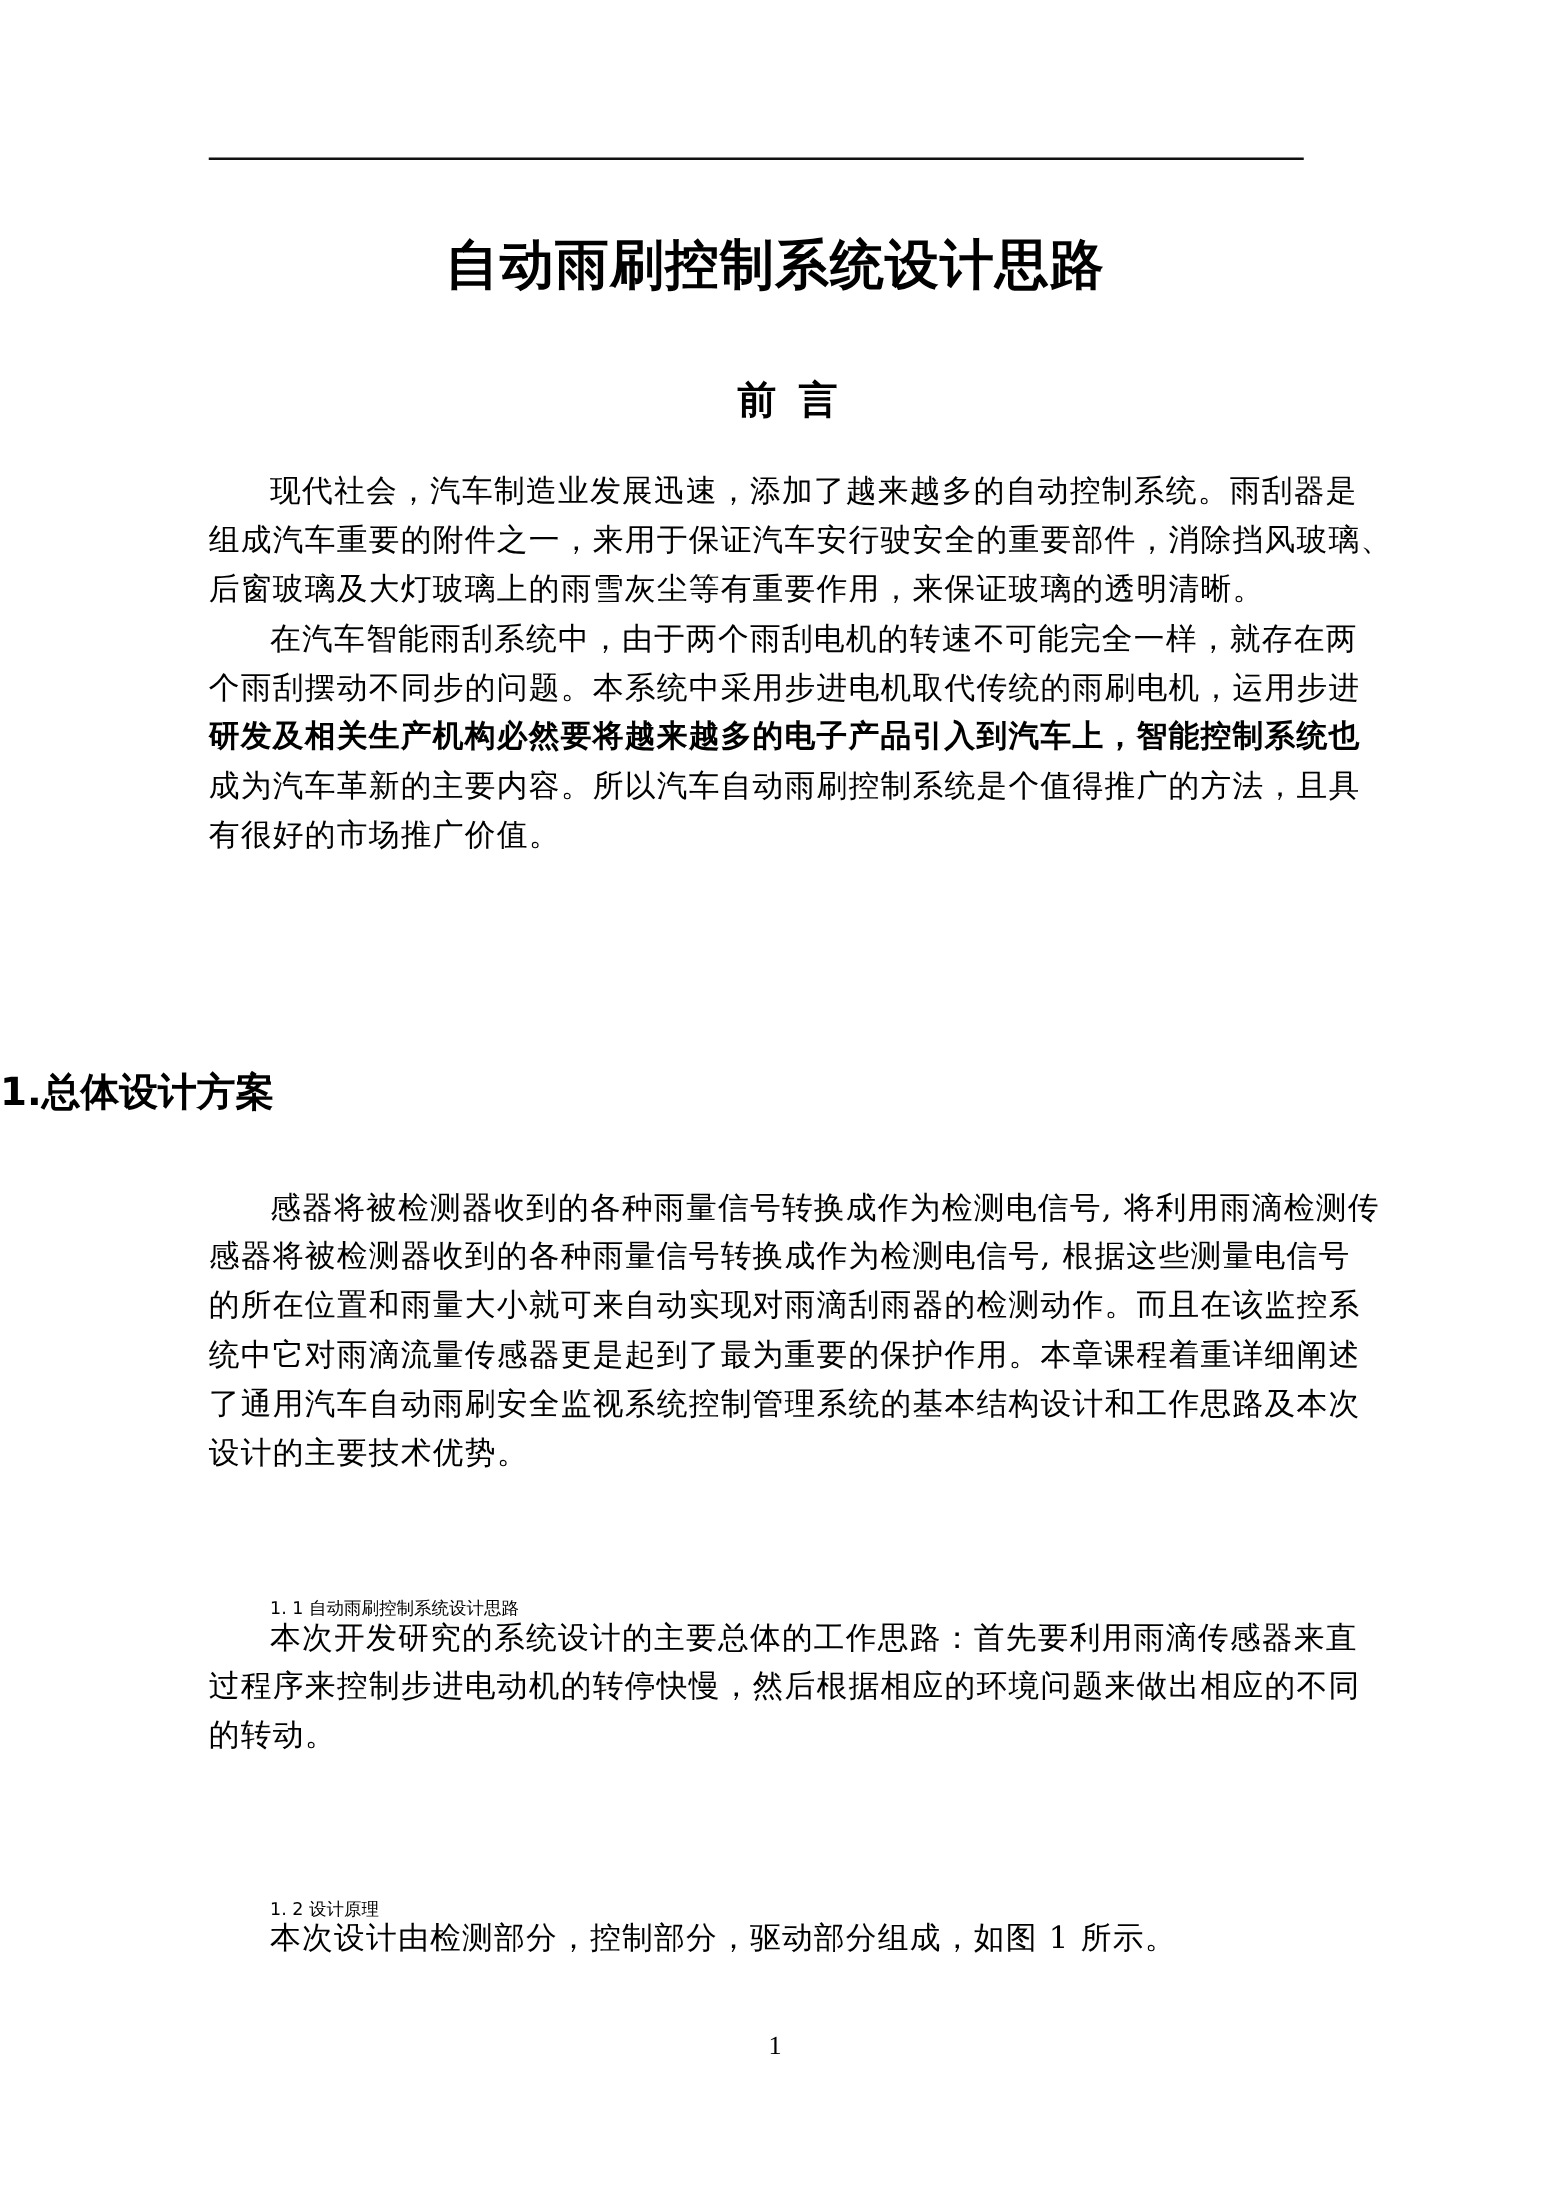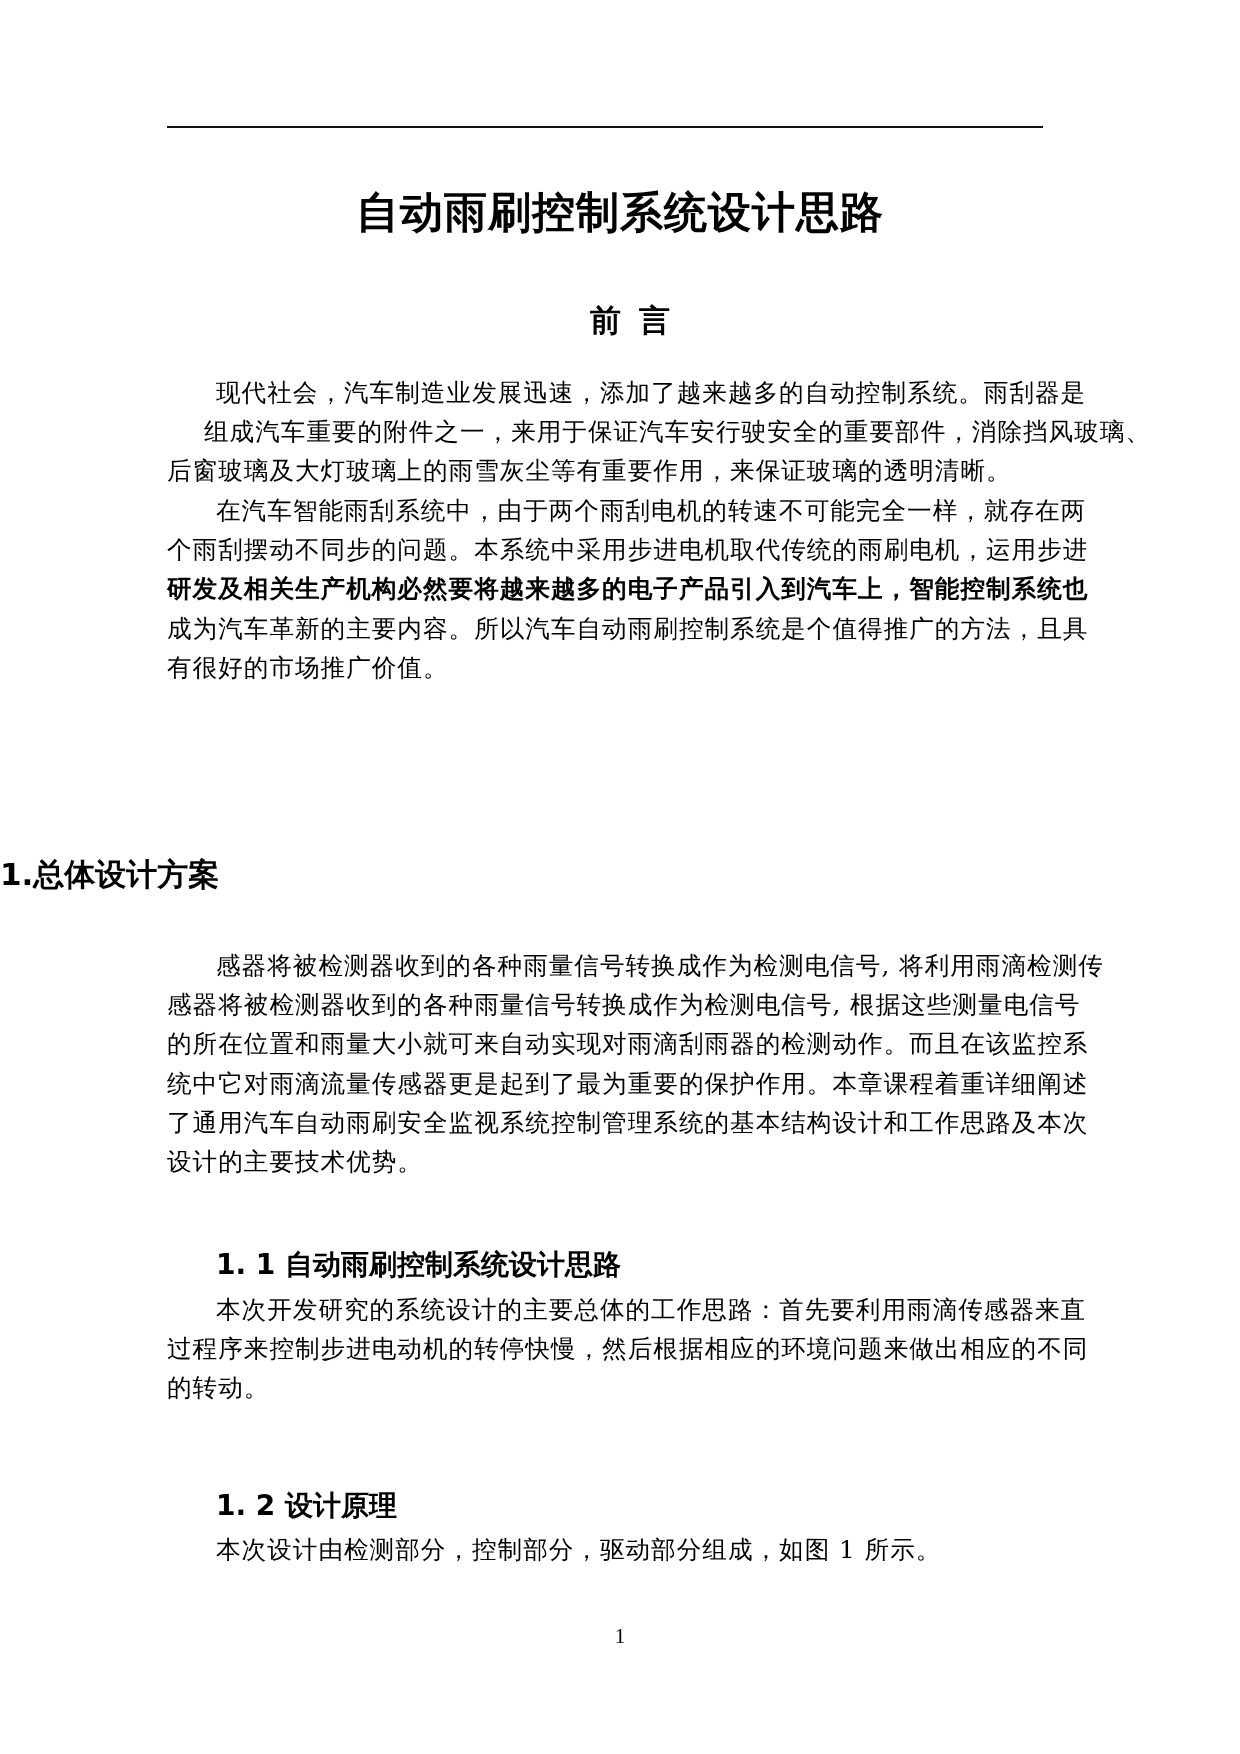--- a/index.html
+++ b/index.html
@@ -61,23 +61,24 @@
       font-size: 24.6px;
       line-height: 39.2px;
       text-align: justify;
       text-indent: 49px;
       letter-spacing: 1px;
     }
     .subheading {
       position: absolute;
       left: 216px;
       font-family: "DejaVu Sans", "Liberation Sans", sans-serif;
-      font-weight: bold;
-      font-size: 28px;
+      font-weight: normal;
+      font-size: 14px;
       line-height: 30px;
+      margin-top: 22px;
     }
     .line { display: block; white-space: nowrap; }
     .page-number {
       position: absolute;
       left: 0; width: 1240px;
       top: 1622px;
       text-align: center;
       font-family: "Liberation Serif", "DejaVu Serif", serif;
       font-size: 21px;
       line-height: 28px;
@@ -87,21 +88,21 @@
 <body>
 
 <div class="rule"></div>
 
 <h1 class="title" style="margin:0;">自动雨刷控制系统设计思路</h1>
 
 <h2 class="preface-heading" style="margin:12px;">前言</h2>
 
 <p class="para" style="top:373px;">
   <span class="line">现代社会，汽车制造业发展迅速，添加了越来越多的自动控制系统。雨刮器是</span>
-  <span class="line" style="text-indent:0;margin-left:37px;">组成汽车重要的附件之一，来用于保证汽车安行驶安全的重要部件，消除挡风玻璃、</span>
+  <span class="line" style="text-indent:0;">组成汽车重要的附件之一，来用于保证汽车安行驶安全的重要部件，消除挡风玻璃、</span>
   <span class="line" style="text-indent:0;">后窗玻璃及大灯玻璃上的雨雪灰尘等有重要作用，来保证玻璃的透明清晰。</span>
 </p>
 
 <p class="para" style="top:491px;">
   <span class="line">在汽车智能雨刮系统中，由于两个雨刮电机的转速不可能完全一样，就存在两</span>
   <span class="line" style="text-indent:0;">个雨刮摆动不同步的问题。本系统中采用步进电机取代传统的雨刷电机，运用步进</span>
   <span class="line" style="text-indent:0;font-weight:bold;">研发及相关生产机构必然要将越来越多的电子产品引入到汽车上，智能控制系统也</span>
   <span class="line" style="text-indent:0;">成为汽车革新的主要内容。所以汽车自动雨刷控制系统是个值得推广的方法，且具</span>
   <span class="line" style="text-indent:0;">有很好的市场推广价值。</span>
 </p>

